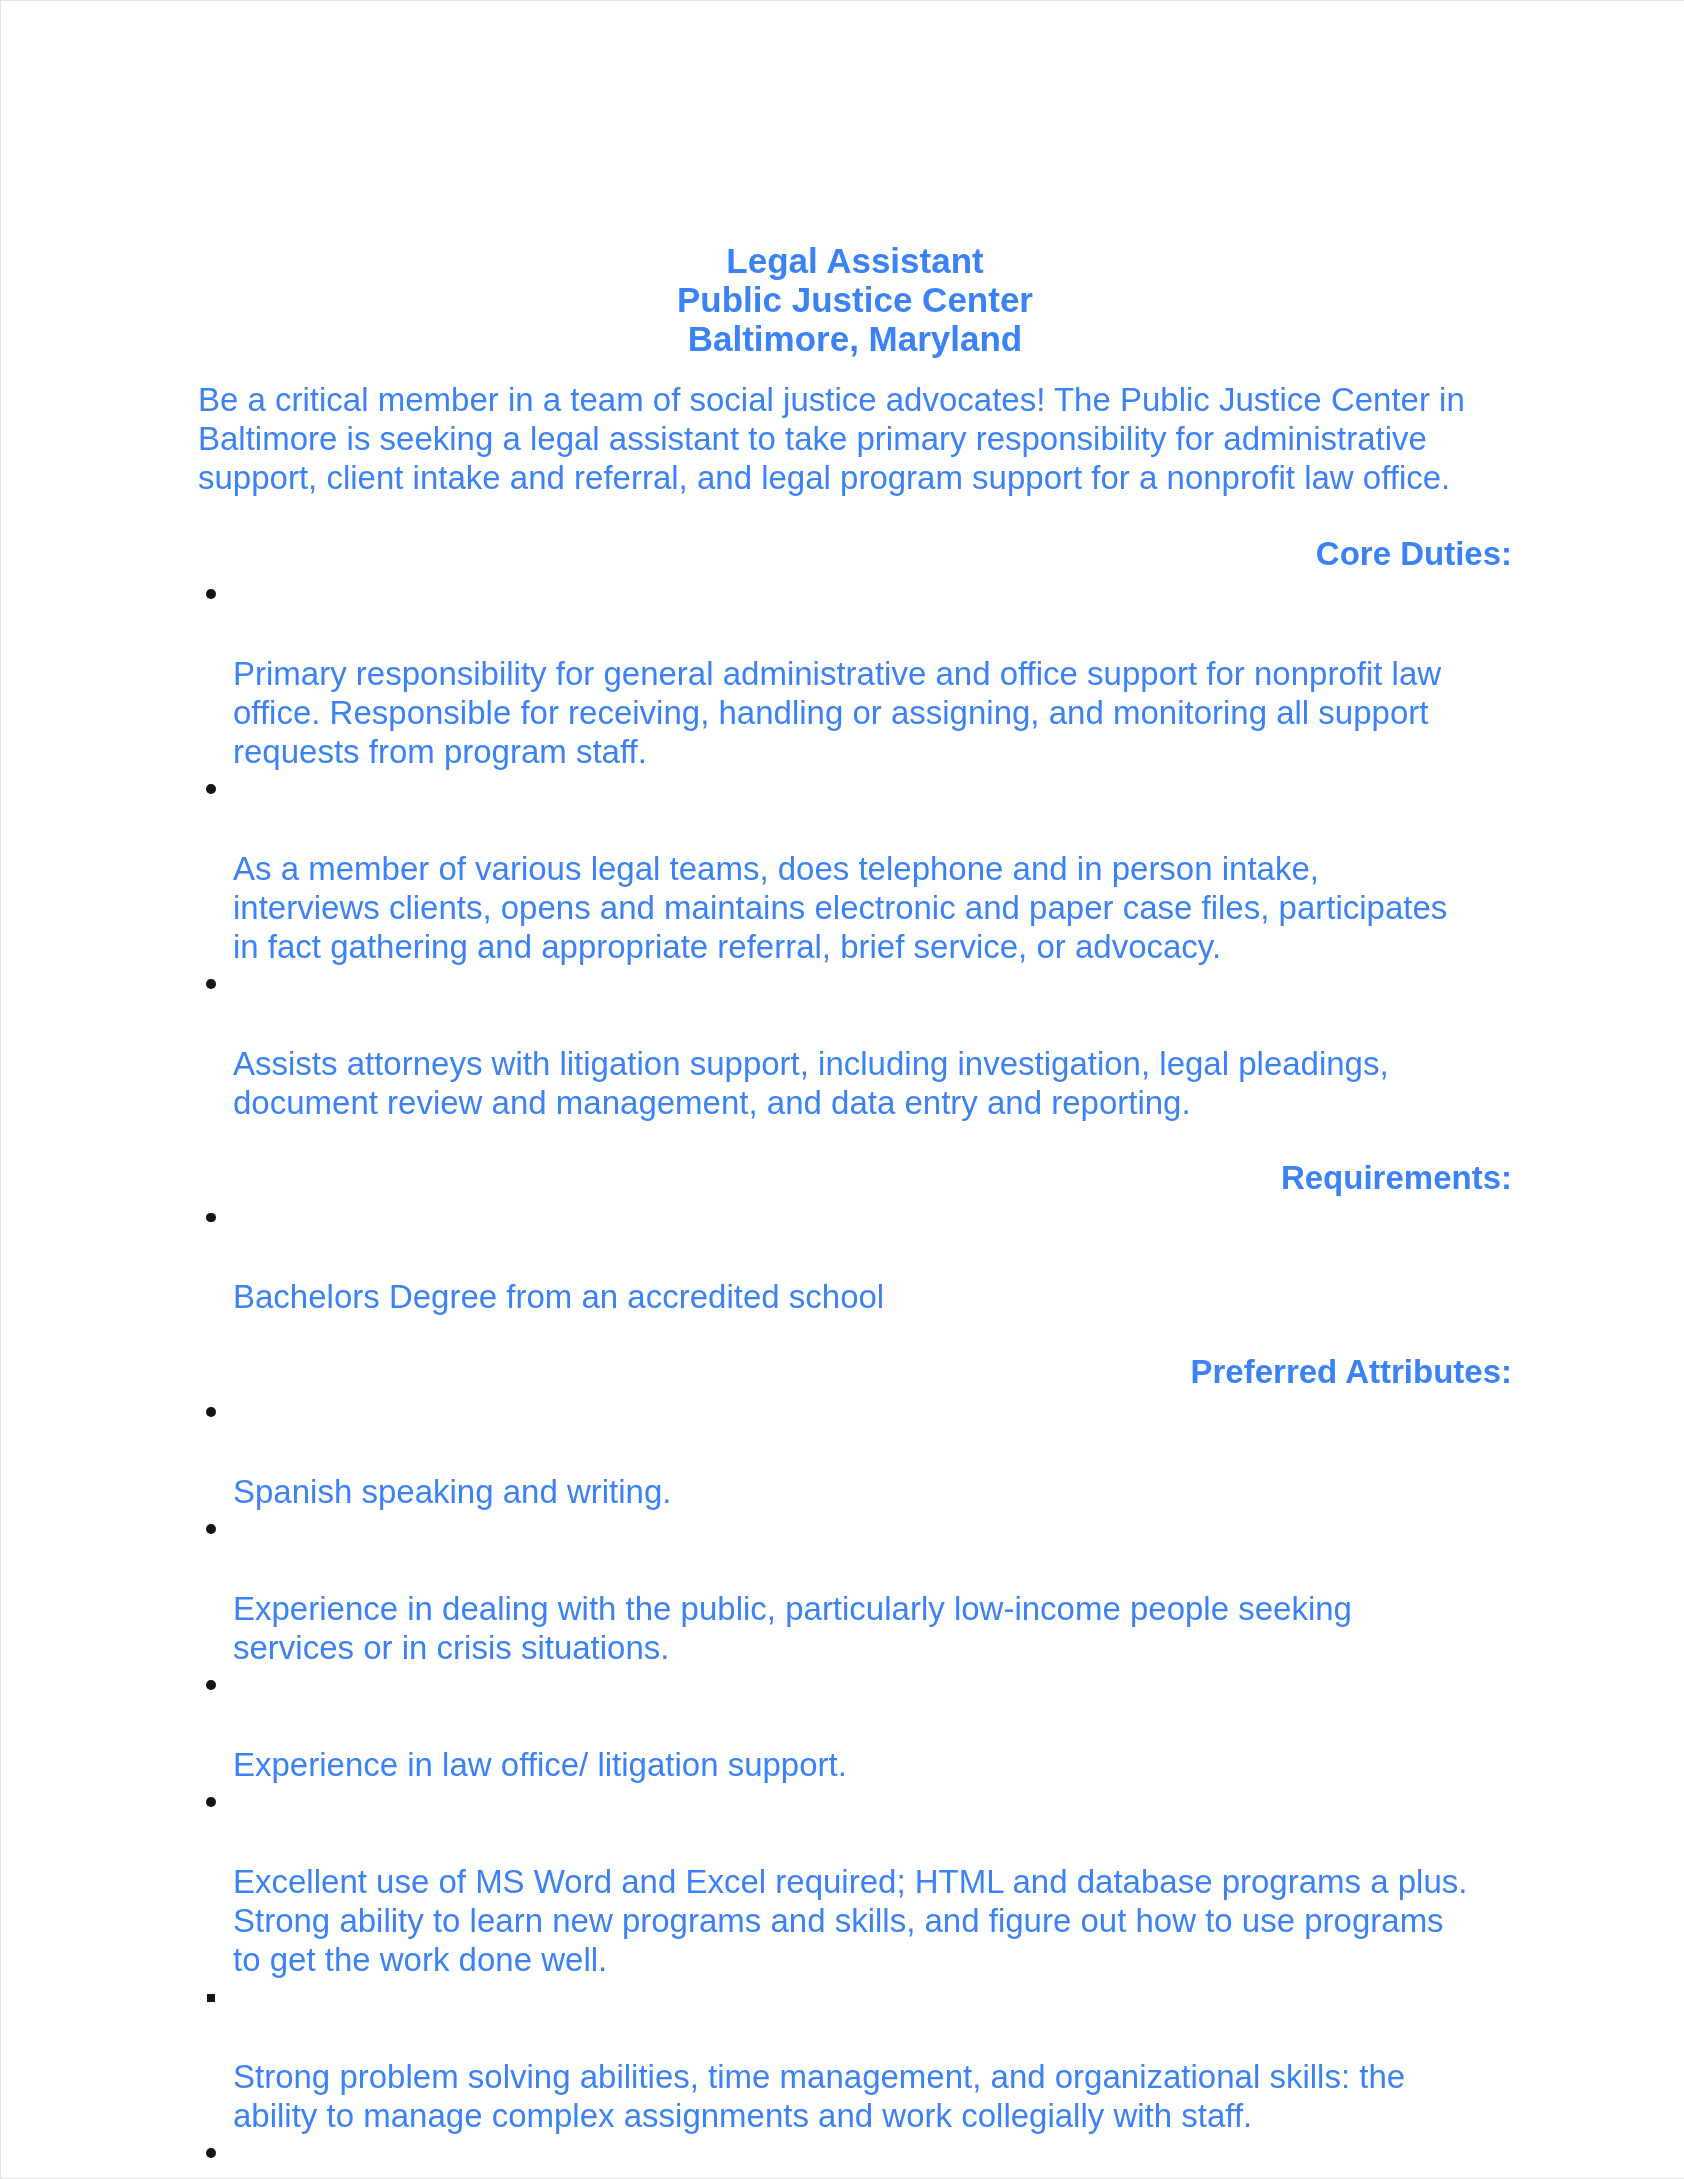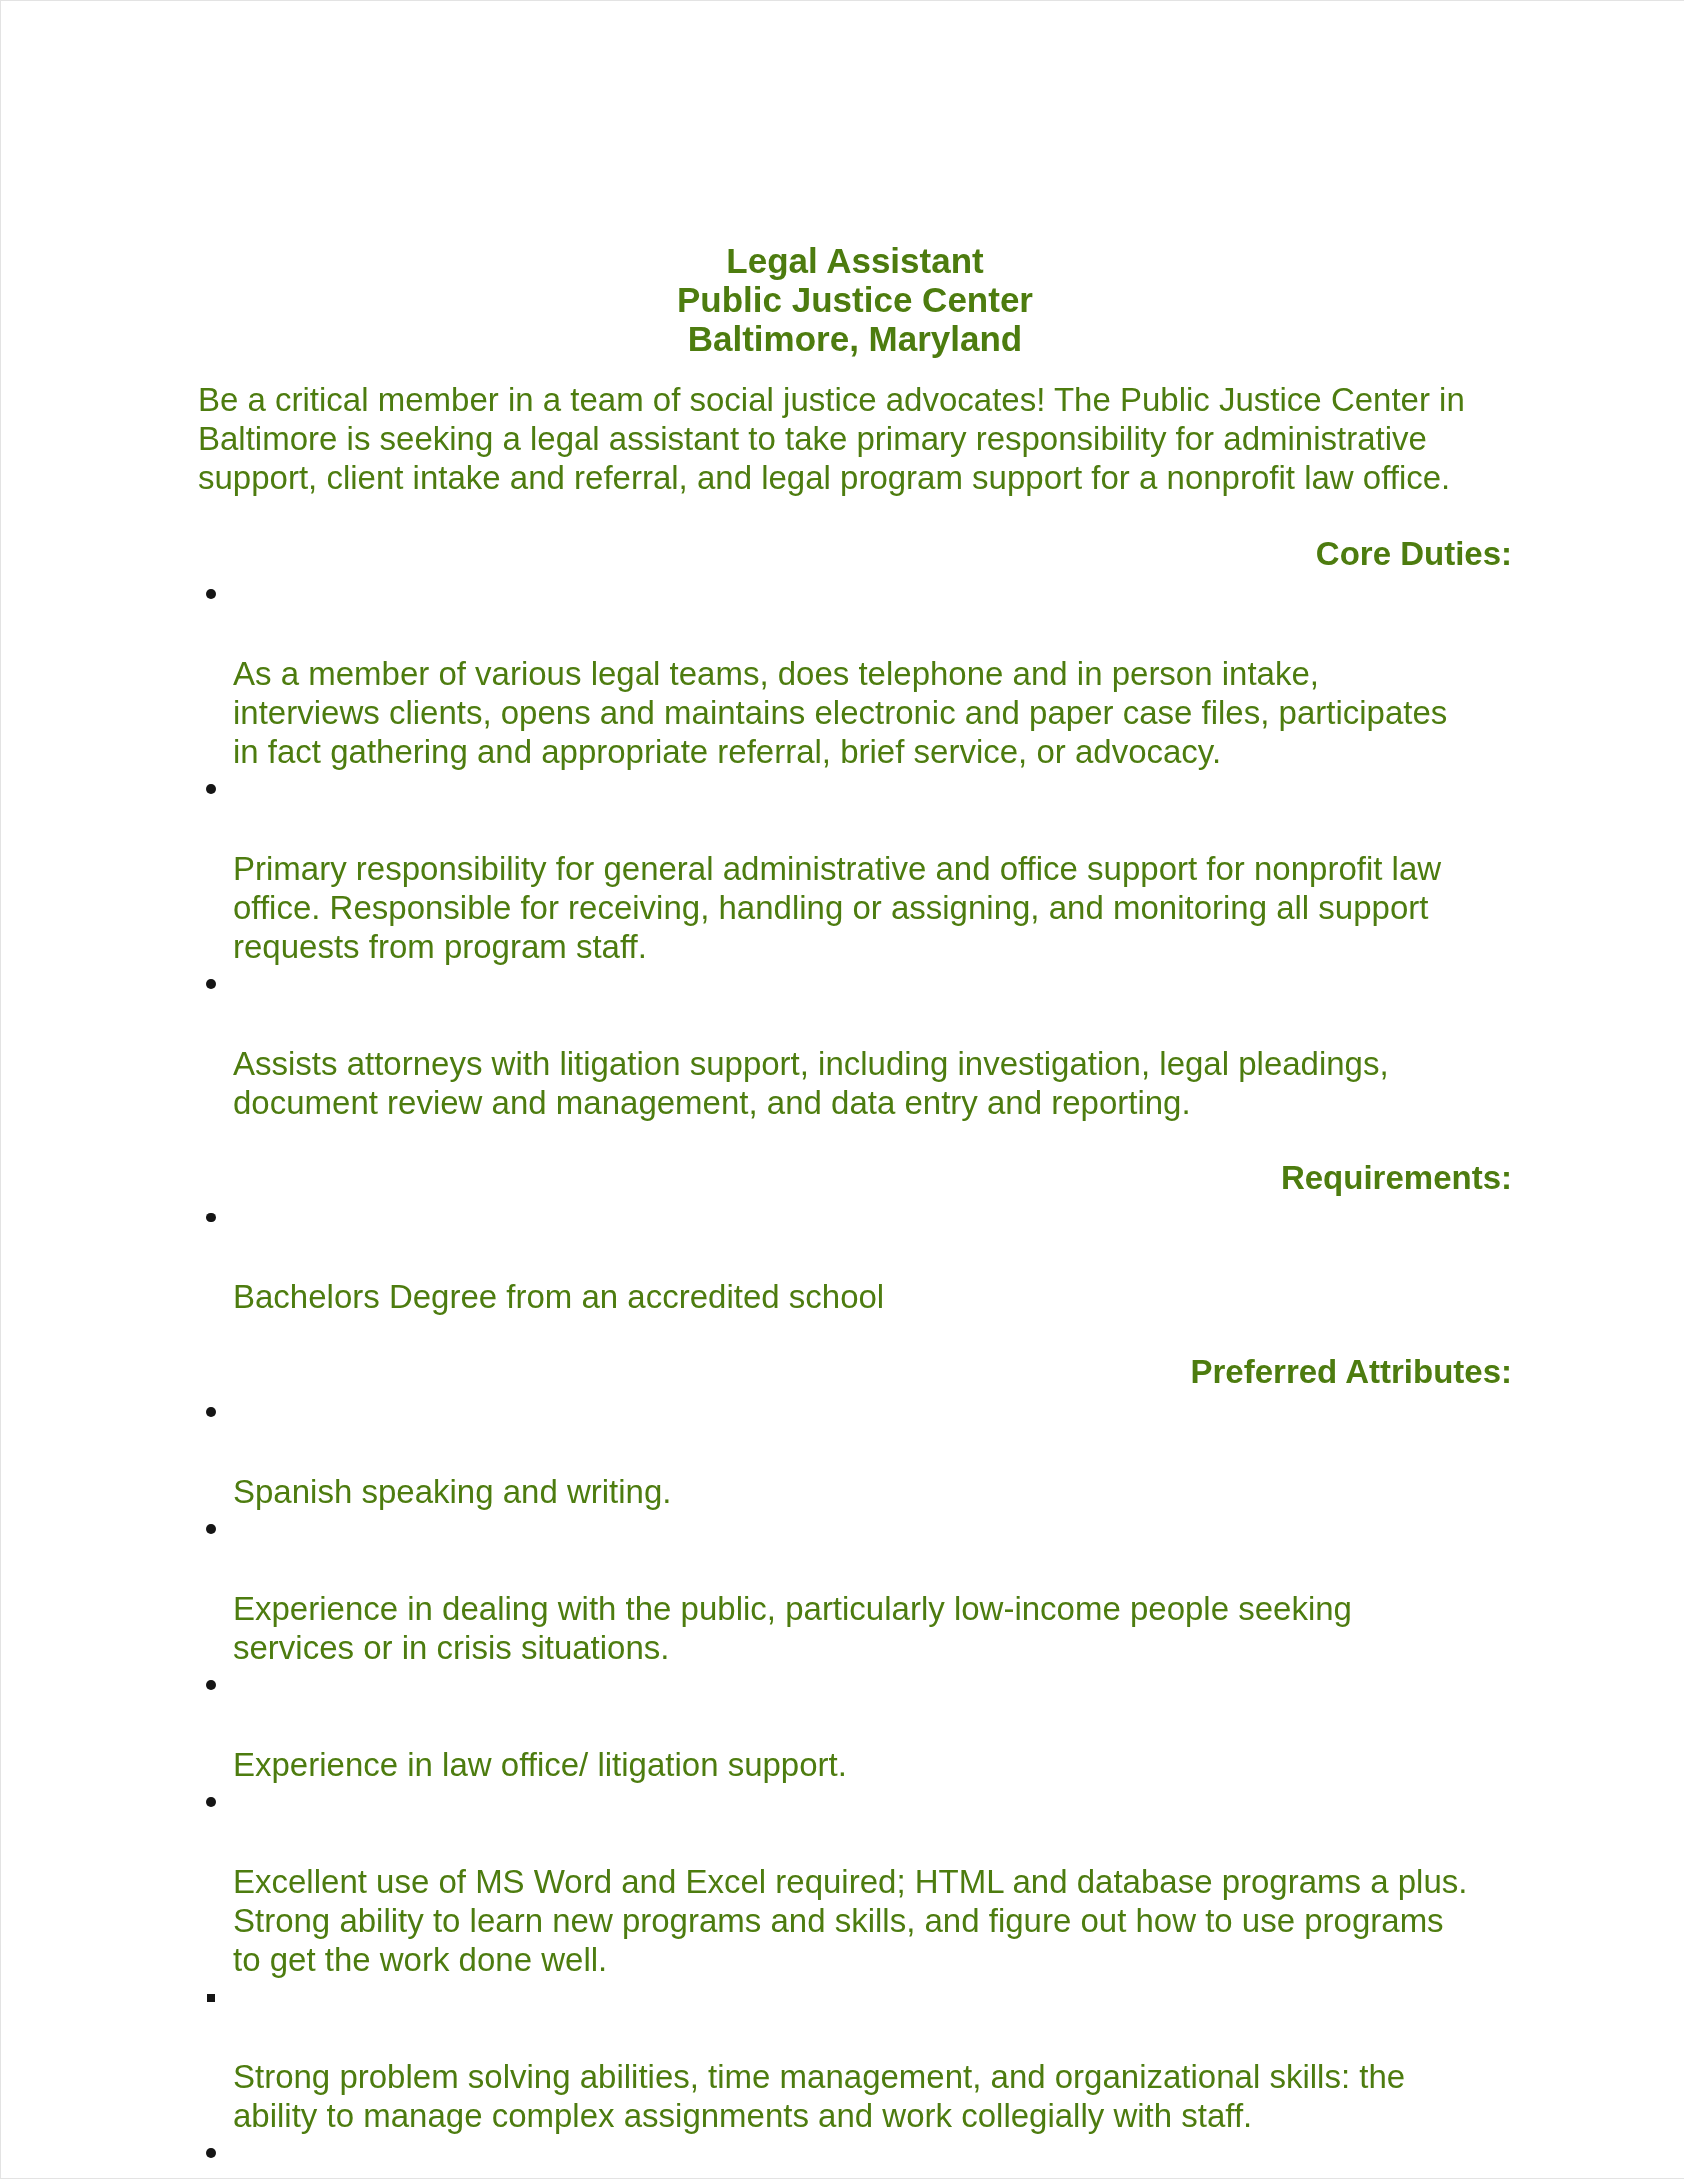--- a/index.html
+++ b/index.html
@@ -11,21 +11,21 @@
     position: relative;
     width: 1685px;
     height: 2179px;
     box-sizing: border-box;
     background: #ffffff;
     border: 1.8px solid #e3e3e3;
     padding: 240px 0 0 197px;
     font-family: "Liberation Sans", "DejaVu Sans", sans-serif;
     font-size: 33px;
     line-height: 39px;
-    color: #4d7c0f;
+    color: #3b82f6;
     overflow: hidden;
   }
   .content { width: 1314px; }
   .doc-title {
     width: 1314px;
     text-align: center;
     font-weight: bold;
     font-size: 35px;
     line-height: 39px;
   }
@@ -76,29 +76,29 @@
     </div>
 
     <div class="para intro">Be a critical member in a team of social justice advocates! The Public Justice Center in
 Baltimore is seeking a legal assistant to take primary responsibility for administrative
 support, client intake and referral, and legal program support for a nonprofit law office.</div>
 
     <div class="h">Core Duties:</div>
     <div class="blist">
       <div class="bitem">
         <span class="marker"></span>
+        <span>Primary responsibility for general administrative and office support for nonprofit law
+office. Responsible for receiving, handling or assigning, and monitoring all support
+requests from program staff.</span>
+      </div>
+      <div class="bitem">
+        <span class="marker"></span>
         <span>As a member of various legal teams, does telephone and in person intake,
 interviews clients, opens and maintains electronic and paper case files, participates
 in fact gathering and appropriate referral, brief service, or advocacy.</span>
-      </div>
-      <div class="bitem">
-        <span class="marker"></span>
-        <span>Primary responsibility for general administrative and office support for nonprofit law
-office. Responsible for receiving, handling or assigning, and monitoring all support
-requests from program staff.</span>
       </div>
       <div class="bitem">
         <span class="marker"></span>
         <span>Assists attorneys with litigation support, including investigation, legal pleadings,
 document review and management, and data entry and reporting.</span>
       </div>
     </div>
 
     <div class="h h-tight">Requirements:</div>
     <div class="blist">

